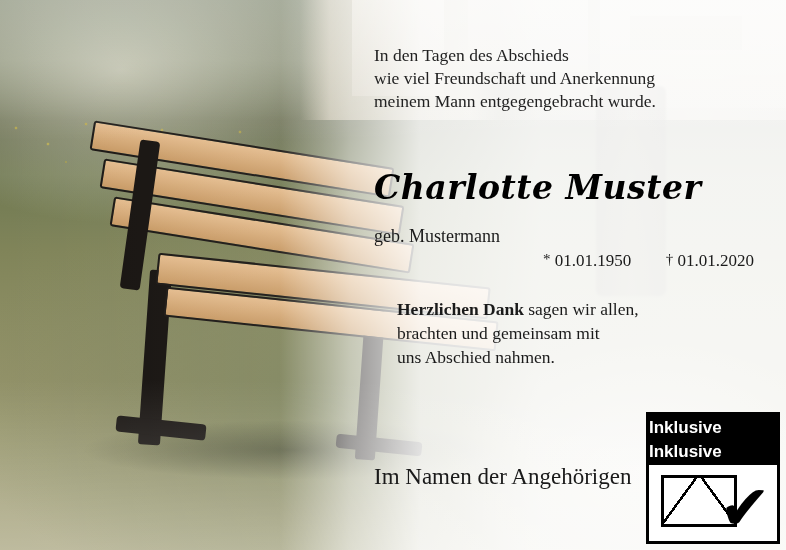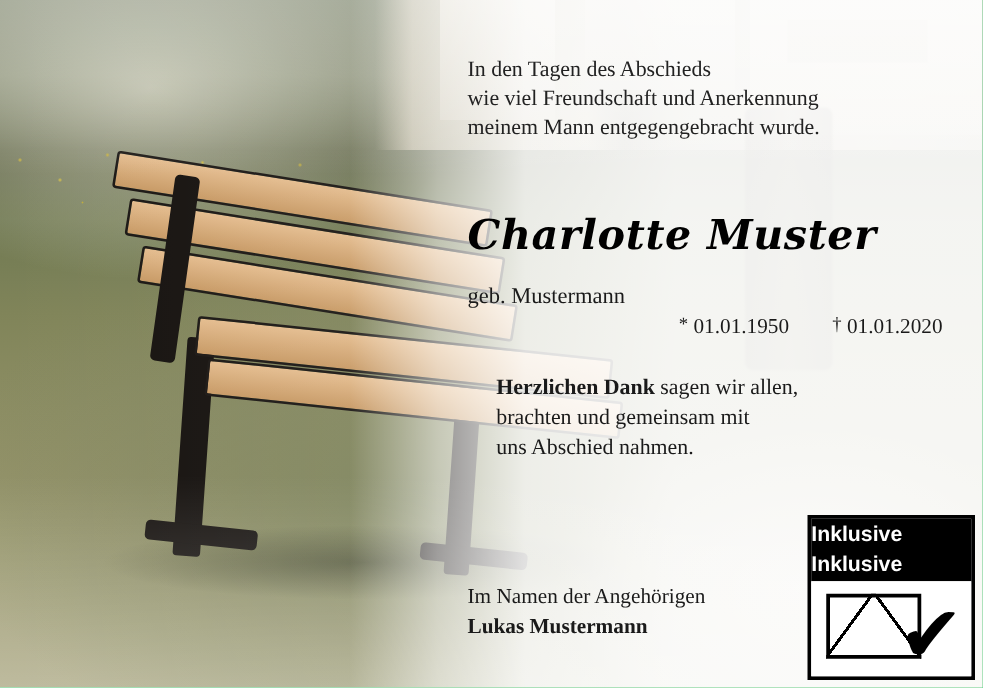--- a/index.html
+++ b/index.html
@@ -184,21 +184,21 @@
 
   .thanks {
     position: absolute; left: 0; top: 297px; width: 400px;
     font-size: 17.5px; line-height: 24px; color: #1a1a1a;
   }
   .thanks div { white-space: nowrap; margin-left: 23px; }
   .thanks b { font-weight: bold; }
 
   .closing {
     position: absolute; left: 0; top: 465px; width: 400px;
-    font-size: 17px; line-height: 24px; color: #1a1a1a;
+    font-size: 23px; line-height: 24px; color: #1a1a1a;
   }
   .closing div { white-space: nowrap; }
   .closing .signer { font-weight: bold; }
 
   
   .badge {
     position: absolute; right: 6px; bottom: 6px;
     width: 134px; height: 132px;
     background: #ffffff;
     border: 3px solid #000;
@@ -291,21 +291,20 @@
     </div>
 
     <div class="thanks">
       <div><b>Herzlichen Dank</b><span> sagen wir allen,</span></div>
       <div>brachten und gemeinsam mit</div>
       <div>uns Abschied nahmen.</div>
     </div>
 
     <div class="closing">
       <div>Im Namen der Angehörigen</div>
-      <div class="signer">Lukas Mustermann</div>
     </div>
 
   </div>
 
   <div class="badge">
     <div class="badge-head">
       <div>Inklusive</div>
       <div>Inklusive</div>
     </div>
     <div class="badge-body">

